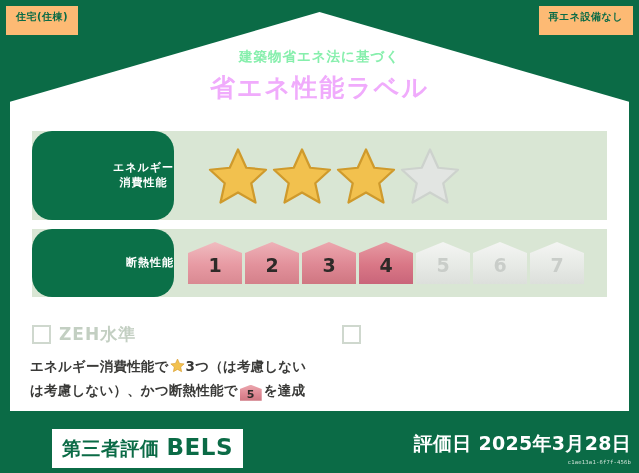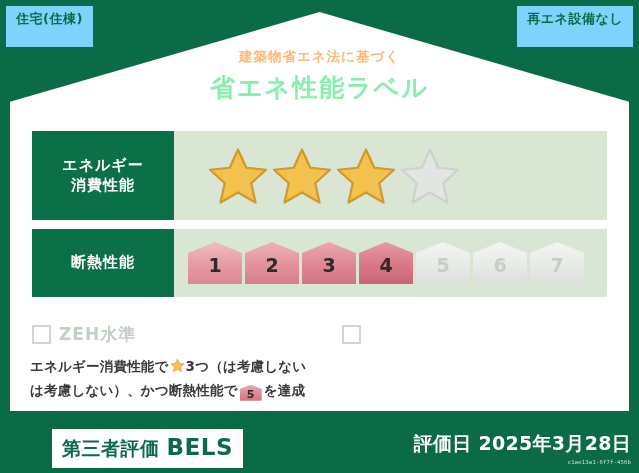--- a/index.html
+++ b/index.html
@@ -20,26 +20,26 @@
     width: 639px;
     height: 473px;
     background: #0b6b46;
     box-sizing: border-box;
   }
 
   
   .corner-badge {
     position: absolute;
     top: 6px;
-    background: #7dd3fc;
+    background: #fdba74;
     color: #0b6b46;
     font-weight: bold;
-    font-size: 13px;
+    font-size: 10px;
     letter-spacing: 0.5px;
-    padding: 6px 10px 22px 10px;
+    padding: 6px 10px 13px 10px;
     line-height: 1;
     white-space: nowrap;
     z-index: 6;
   }
   .corner-badge.left  { left: 6px; }
   .corner-badge.right { right: 6px; }
 
   
   .house {
     position: absolute;
@@ -63,28 +63,28 @@
   
   .title-block {
     position: absolute;
     top: 48px;
     left: 0;
     right: 0;
     text-align: center;
     z-index: 4;
   }
   .title-sub {
-    color: #fdba74;
+    color: #86efac;
     font-size: 13.5px;
     font-weight: bold;
     letter-spacing: 1px;
     margin-bottom: 5px;
   }
   .title-main {
-    color: #86efac;
+    color: #f0abfc;
     font-size: 25px;
     font-weight: bold;
     letter-spacing: 2px;
     font-family: Liberation Serif, serif;
   }
 
   
   .rows {
     position: absolute;
     left: 32px;
@@ -98,30 +98,31 @@
     align-items: stretch;
     background: #d9e6d4;
     margin-bottom: 9px;
   }
   .row-energy { height: 89px; }
   .row-insul  { height: 68px; }
 
   .row-label {
     background: #0b7048;
     color: #ffffff;
-    font-size: 15px;
+    font-size: 11px;
     font-weight: bold;
     letter-spacing: 1px;
     line-height: 1.32;
     display: flex;
     align-items: center;
-    justify-content: center;
+    justify-content: flex-end;
     text-align: center;
     flex: 0 0 142px;
     box-sizing: border-box;
+    border-radius: 20px;
   }
   .row-label span { display: block; }
 
   .row-value {
     flex: 1 1 auto;
     display: flex;
     align-items: center;
     padding-left: 10px;
     box-sizing: border-box;
   }

